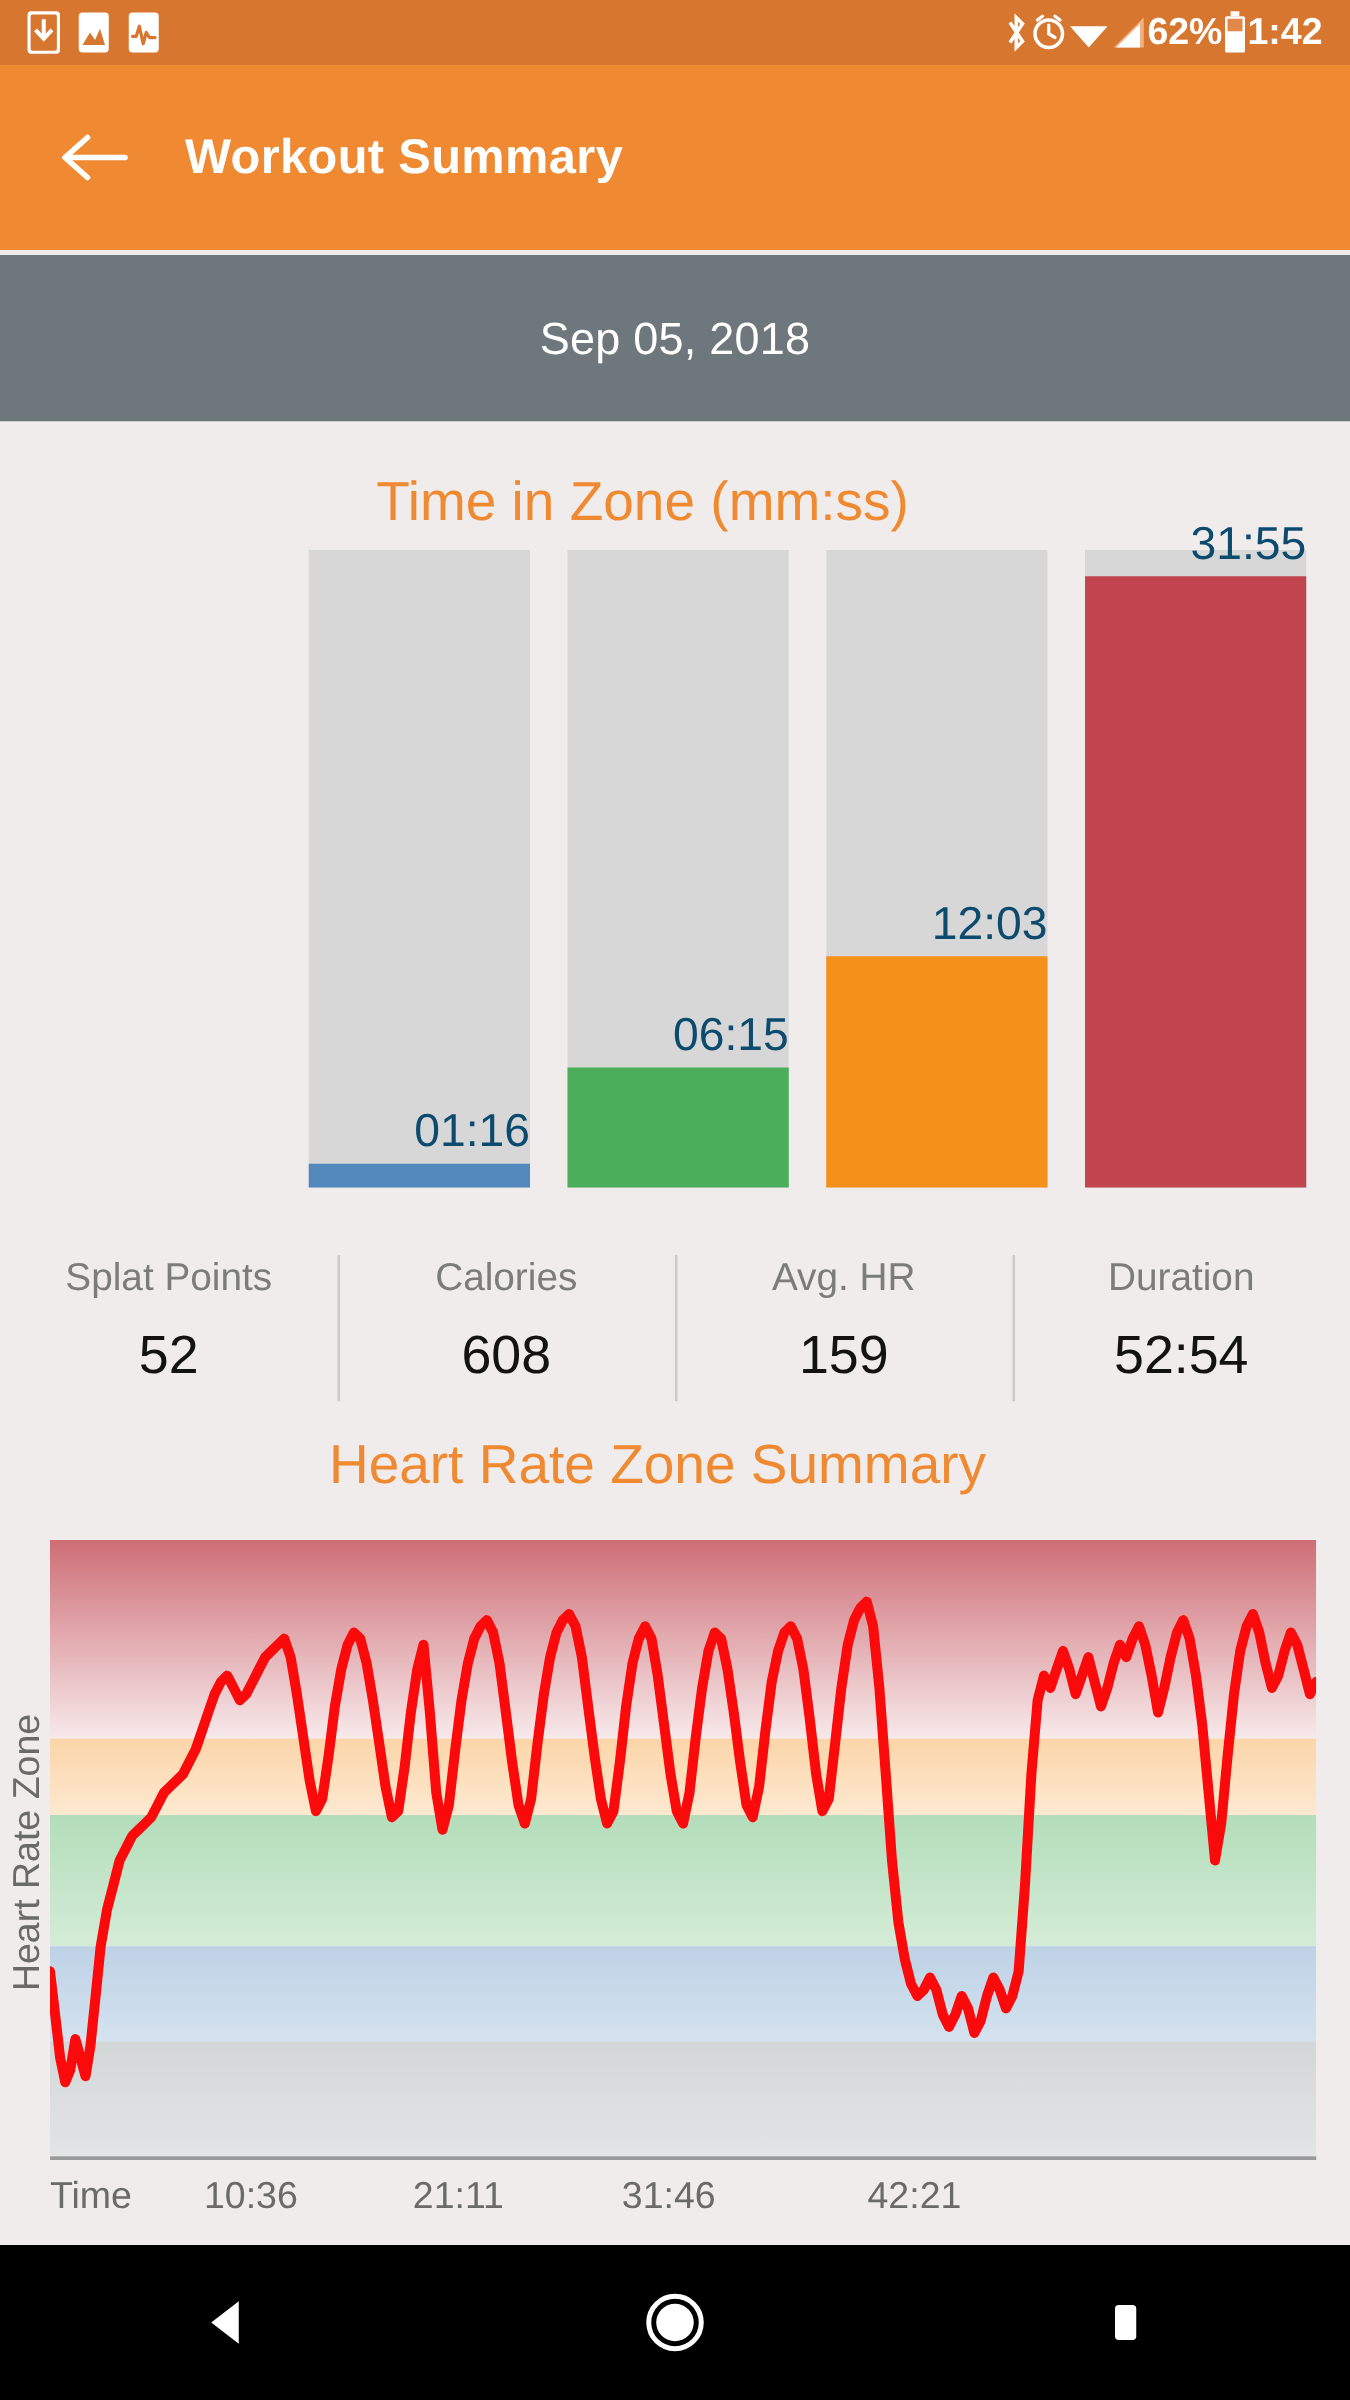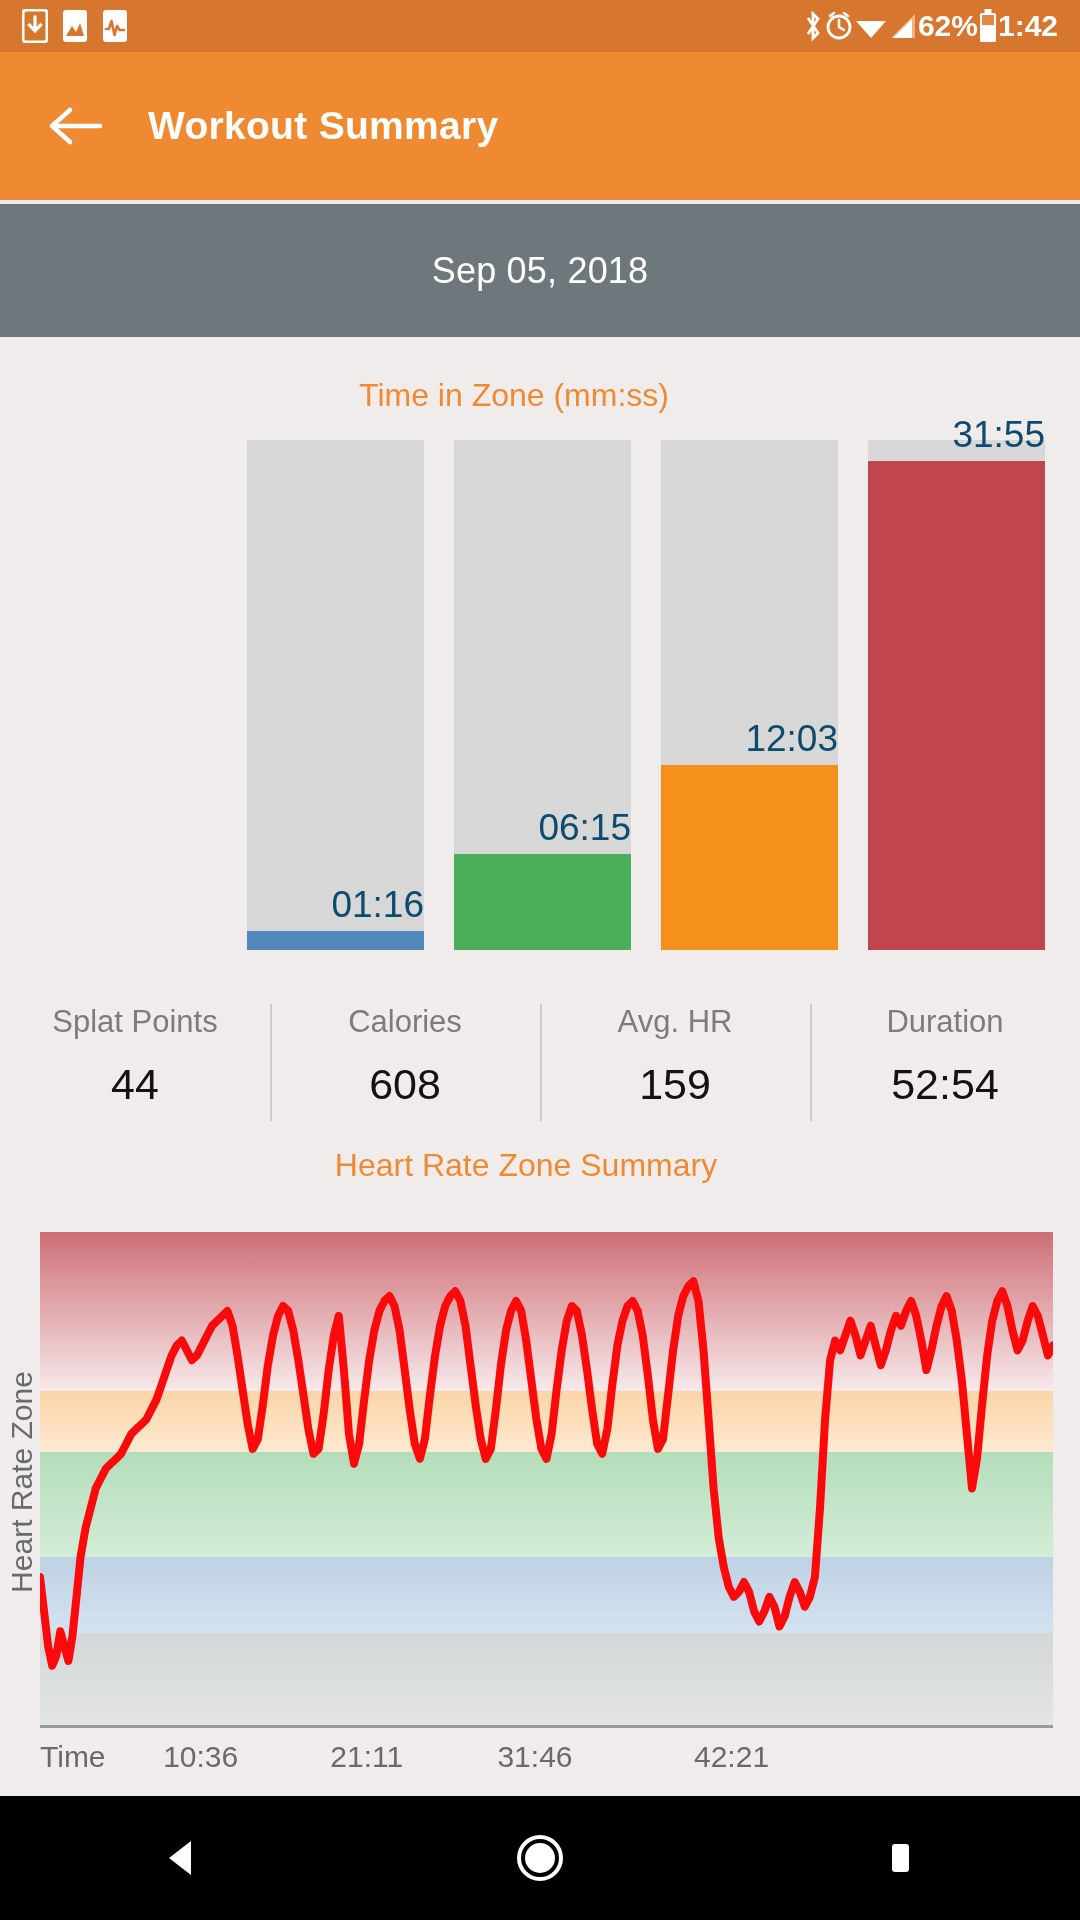--- a/index.html
+++ b/index.html
@@ -57,21 +57,21 @@
     background: #6e787c;
     display: flex; align-items: center; justify-content: center;
   }
   .datebar-text {
     color: #ffffff; font-size: 36px; letter-spacing: 0.2px;
   }
 
   
   .section-title {
     width: 1028px; text-align: center;
-    color: #f08a32; font-size: 32px;
+    color: #f08a32; font-size: 44px;
   }
   #tiz-title { position: absolute; top: 377px; left: 0; }
   #hrz-title { position: absolute; top: 1147px; left: 12px; }
 
   
   .tiz-chart {
     position: absolute; top: 440px; left: 0;
     width: 1080px; height: 510px;
   }
   .tiz-col {
@@ -247,21 +247,21 @@
       </div>
       <div class="tiz-col" style="left: 868px; background: rgb(215, 215, 215);">
         <div class="tiz-fill" style="height: 489px; background: rgb(192, 69, 79);"></div>
         <div class="tiz-label" style="bottom: 497px;">31:55</div>
       </div>
     </div>
 
   <div class="stats" id="stats-row">
       <div class="stat">
         <div class="stat-label">Splat Points</div>
-        <div class="stat-value">44</div>
+        <div class="stat-value">52</div>
       </div>
       <div class="stat">
         <div class="stat-label">Calories</div>
         <div class="stat-value">608</div>
       </div>
       <div class="stat">
         <div class="stat-label">Avg. HR</div>
         <div class="stat-value">159</div>
       </div>
       <div class="stat">

